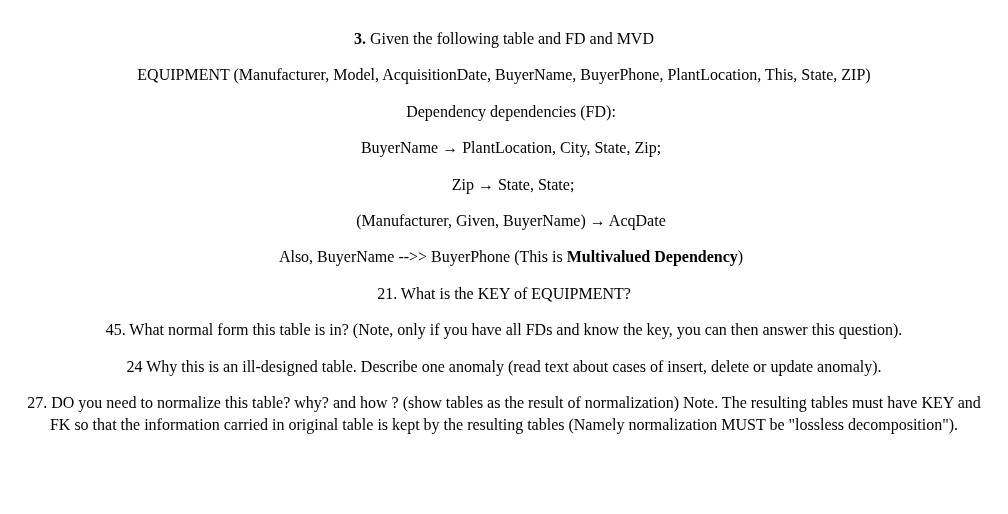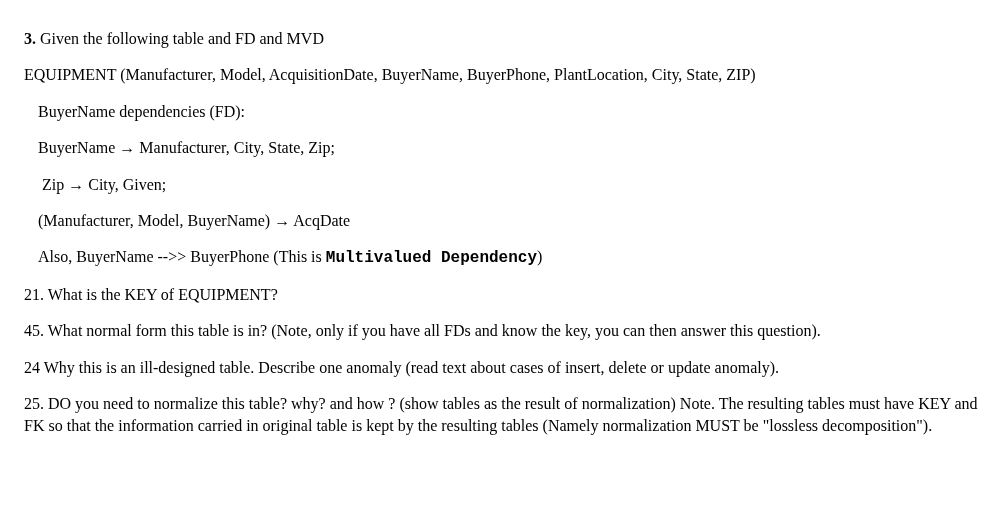--- a/index.html
+++ b/index.html
@@ -1,18 +1,19 @@
 <!DOCTYPE html>
 <html><head>
   <meta charset="utf-8">
   <style>
     * {
       margin: 0;
       padding: 0;
       box-sizing: border-box;
+      text-align: center;
     }
     body {
       font-family: "Times New Roman", Times, serif;
       font-size: 16px;
       color: #000;
       background: #fff;
       padding: 28px 24px;
       line-height: 1.4;
       width: 1008px;
     }
@@ -20,46 +21,45 @@
       margin-bottom: 14px;
     }
     .indent-1 {
       padding-left: 14px;
     }
     .indent-2 {
       padding-left: 18px;
     }
     .bold {
       font-weight: bold;
-      font-family: Liberation Mono, monospace;
     }
     .q-number {
       font-weight: bold;
     }
   </style>
 </head>
 <body>
 
 <div class="para">
   <span class="q-number">3.</span><span> Given the following table and FD and MVD</span>
 </div>
 
-<div class="para">EQUIPMENT (Manufacturer, Model, AcquisitionDate, BuyerName, BuyerPhone, PlantLocation, City, State, ZIP)</div>
+<div class="para">EQUIPMENT (Manufacturer, Model, AcquisitionDate, BuyerName, BuyerPhone, PlantLocation, This, State, ZIP)</div>
 
-<div class="para indent-1">BuyerName dependencies (FD):</div>
+<div class="para indent-1">Dependency dependencies (FD):</div>
 
-<div class="para indent-1">BuyerName → Manufacturer, City, State, Zip;</div>
+<div class="para indent-1">BuyerName → PlantLocation, City, State, Zip;</div>
 
-<div class="para indent-2">Zip → City, Given;</div>
+<div class="para indent-2">Zip → State, State;</div>
 
-<div class="para indent-1">(Manufacturer, Model, BuyerName) → AcqDate</div>
+<div class="para indent-1">(Manufacturer, Given, BuyerName) → AcqDate</div>
 
 <div class="para indent-1">
   <span>Also, BuyerName --&gt;&gt; BuyerPhone (This is </span><span class="bold">Multivalued Dependency</span><span>)</span>
 </div>
 
 <div class="para">21.   What is the KEY of EQUIPMENT?</div>
 
 <div class="para">45.   What normal form this table is in? (Note, only if you have all FDs and know the key, you can then answer this question).</div>
 
 <div class="para">24 Why this is an ill-designed table. Describe one anomaly (read text about cases of insert, delete or update anomaly).</div>
 
-<div class="para">25. DO you need to normalize this table? why? and how ? (show tables as the result of normalization) Note. The resulting tables must have KEY and FK so that the information carried in original table is kept by the resulting tables (Namely normalization MUST be "lossless decomposition").</div>
+<div class="para">27. DO you need to normalize this table? why? and how ? (show tables as the result of normalization) Note. The resulting tables must have KEY and FK so that the information carried in original table is kept by the resulting tables (Namely normalization MUST be "lossless decomposition").</div>
 
 </body></html>

